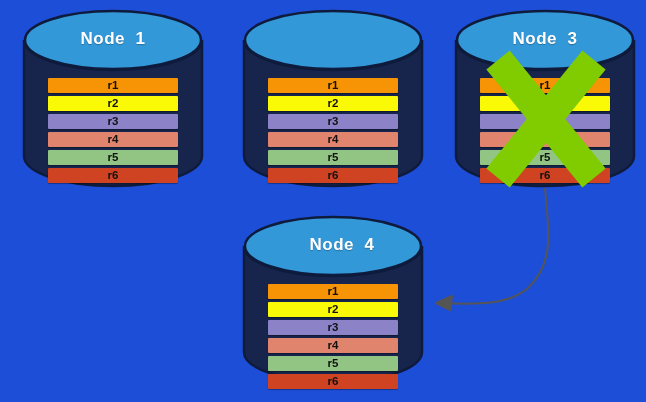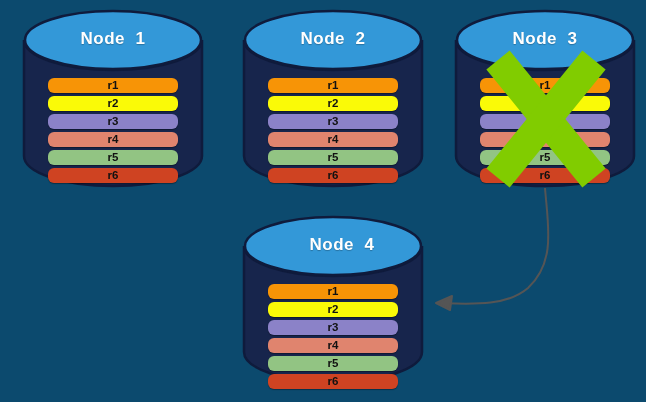--- a/index.html
+++ b/index.html
@@ -4,21 +4,21 @@
 <style>
   html, body {
     margin: 0;
     padding: 0;
     background: #ffffff;
   }
   #canvas {
     position: relative;
     width: 646px;
     height: 402px;
-    background: #0c4a6e;
+    background: #1d4ed8;
     overflow: hidden;
     font-family: "Liberation Sans", sans-serif;
   }
   .node {
     position: absolute;
   }
   .node svg {
     position: absolute;
     left: 0;
     top: 0;
@@ -36,21 +36,21 @@
     white-space: pre;
     text-shadow: 0 1px 1px rgba(0,0,0,0.25);
     pointer-events: none;
   }
   .rows {
     position: absolute;
     display: flex;
     flex-direction: column;
   }
   .row {
-    border-radius: 6px;
+    border-radius: 1px;
     font-size: 11.5px;
     font-weight: bold;
     color: #111111;
     text-align: center;
     line-height: 15px;
     height: 15px;
     box-shadow: 0 1px 1px rgba(0,0,0,0.35);
   }
   .xmark {
     position: absolute;
@@ -80,21 +80,20 @@
         <div class="row" style="background: rgb(224, 132, 110); margin-top: 3px;">r4</div>
         <div class="row" style="background: rgb(146, 196, 131); margin-top: 3px;">r5</div>
         <div class="row" style="background: rgb(207, 67, 34); margin-top: 3px;">r6</div>
       </div>
     </div>
     <div class="node" style="left: 243px; top: 8px; width: 180px; height: 180px;">
       <svg width="180" height="180">
         <path d="M 1 32 L 1 148 A 89 30 0 0 0 179 148 L 179 32 A 89 30 0 0 1 1 32 Z" fill="#17254C" stroke="#0F1B3C" stroke-width="2.5"></path>
         <ellipse cx="90" cy="32" rx="88" ry="29" fill="#3398D8" stroke="#0F1B3C" stroke-width="2.5"></ellipse>
       </svg>
-      <div class="node-title" style="top: 21px;">Node  2</div>
       <div class="rows" style="left: 25px; width: 130px; top: 70px;">
         <div class="row" style="background: rgb(247, 148, 6);">r1</div>
         <div class="row" style="background: rgb(250, 250, 7); margin-top: 3px;">r2</div>
         <div class="row" style="background: rgb(139, 130, 200); margin-top: 3px;">r3</div>
         <div class="row" style="background: rgb(224, 132, 110); margin-top: 3px;">r4</div>
         <div class="row" style="background: rgb(146, 196, 131); margin-top: 3px;">r5</div>
         <div class="row" style="background: rgb(207, 67, 34); margin-top: 3px;">r6</div>
       </div>
     </div>
     <div class="node" style="left: 455px; top: 8px; width: 180px; height: 180px;">

